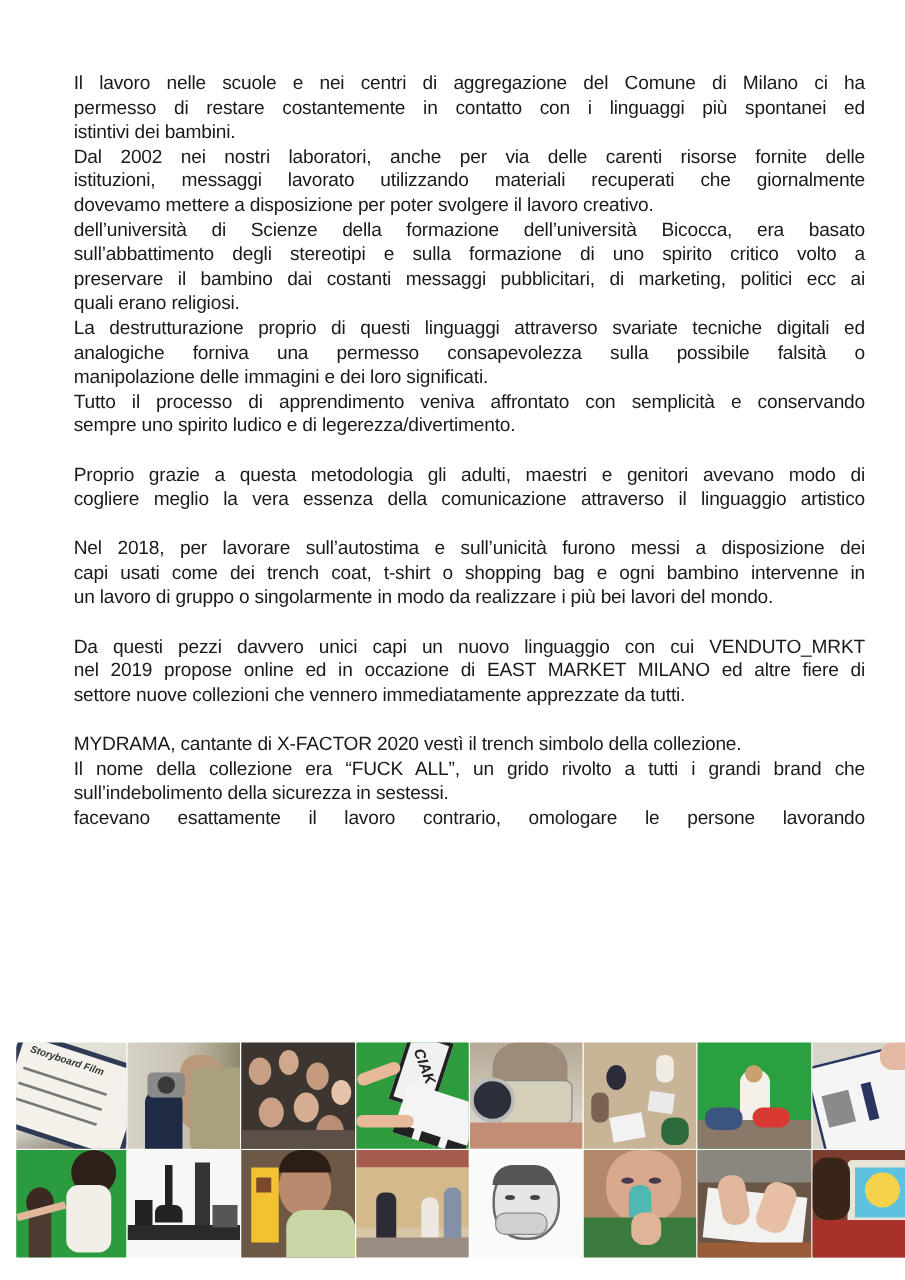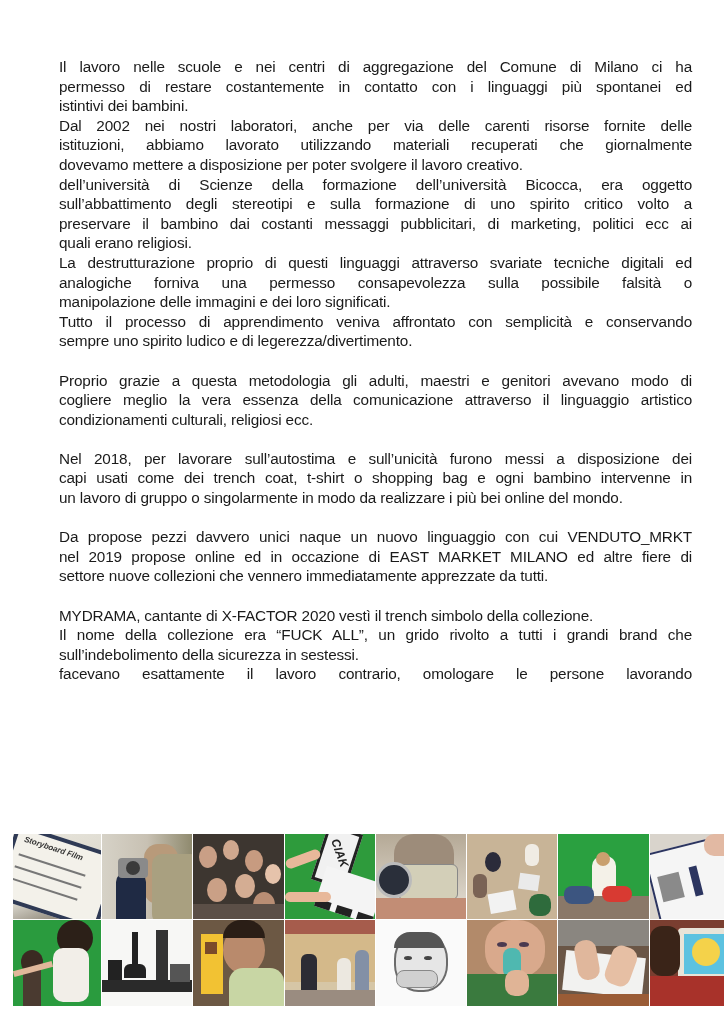--- a/index.html
+++ b/index.html
@@ -37,50 +37,49 @@
 
 <div class="page">
   <div class="text-block">
     <p class="para">
         <span class="line">Il lavoro nelle scuole e nei centri di aggregazione del Comune di Milano ci ha</span>
         <span class="line">permesso di restare costantemente in contatto con i linguaggi più spontanei ed</span>
         <span class="line last">istintivi dei bambini.</span>
       </p>
     <p class="para">
         <span class="line">Dal 2002 nei nostri laboratori, anche per via delle carenti risorse fornite delle</span>
-        <span class="line">istituzioni, abbiamo lavorato utilizzando materiali recuperati che giornalmente</span>
+        <span class="line">istituzioni, messaggi lavorato utilizzando materiali recuperati che giornalmente</span>
         <span class="line last">dovevamo mettere a disposizione per poter svolgere il lavoro creativo.</span>
       </p>
     <p class="para">
-        <span class="line">dell’università di Scienze della formazione dell’università Bicocca, era oggetto</span>
+        <span class="line">dell’università di Scienze della formazione dell’università Bicocca, era basato</span>
         <span class="line">sull’abbattimento degli stereotipi e sulla formazione di uno spirito critico volto a</span>
         <span class="line">preservare il bambino dai costanti messaggi pubblicitari, di marketing, politici ecc ai</span>
         <span class="line last">quali erano religiosi.</span>
       </p>
     <p class="para">
         <span class="line">La destrutturazione proprio di questi linguaggi attraverso svariate tecniche digitali ed</span>
         <span class="line">analogiche forniva una permesso consapevolezza sulla possibile falsità o</span>
         <span class="line last">manipolazione delle immagini e dei loro significati.</span>
       </p>
     <p class="para">
         <span class="line">Tutto il processo di apprendimento veniva affrontato con semplicità e conservando</span>
         <span class="line last">sempre uno spirito ludico e di legerezza/divertimento.</span>
       </p>
     <p class="para gap">
         <span class="line">Proprio grazie a questa metodologia gli adulti, maestri e genitori avevano modo di</span>
         <span class="line">cogliere meglio la vera essenza della comunicazione attraverso il linguaggio artistico</span>
-        <span class="line last">condizionamenti culturali, religiosi ecc.</span>
       </p>
     <p class="para gap">
         <span class="line">Nel 2018, per lavorare sull’autostima e sull’unicità furono messi a disposizione dei</span>
         <span class="line">capi usati come dei trench coat, t-shirt o shopping bag e ogni bambino intervenne in</span>
-        <span class="line last">un lavoro di gruppo o singolarmente in modo da realizzare i più bei online del mondo.</span>
-      </p>
-    <p class="para gap">
-        <span class="line">Da propose pezzi davvero unici naque un nuovo linguaggio con cui VENDUTO_MRKT</span>
+        <span class="line last">un lavoro di gruppo o singolarmente in modo da realizzare i più bei lavori del mondo.</span>
+      </p>
+    <p class="para gap">
+        <span class="line">Da questi pezzi davvero unici capi un nuovo linguaggio con cui VENDUTO_MRKT</span>
         <span class="line">nel 2019 propose online ed in occazione di EAST MARKET MILANO ed altre fiere di</span>
         <span class="line last">settore nuove collezioni che vennero immediatamente apprezzate da tutti.</span>
       </p>
     <p class="para gap">
         <span class="line last">MYDRAMA, cantante di X-FACTOR 2020 vestì il trench simbolo della collezione.</span>
       </p>
     <p class="para">
         <span class="line">Il nome della collezione era “FUCK ALL”, un grido rivolto a tutti i grandi brand che</span>
         <span class="line last">sull’indebolimento della sicurezza in sestessi.</span>
         <span class="line">facevano esattamente il lavoro contrario, omologare le persone lavorando</span>

